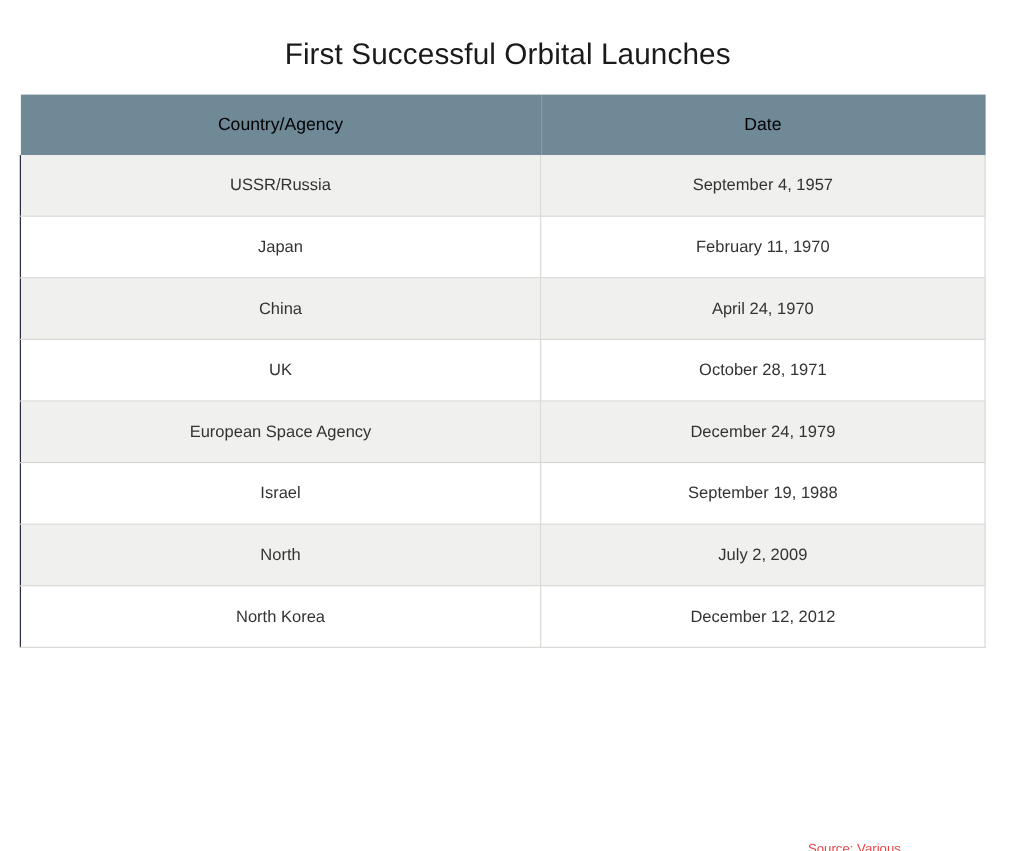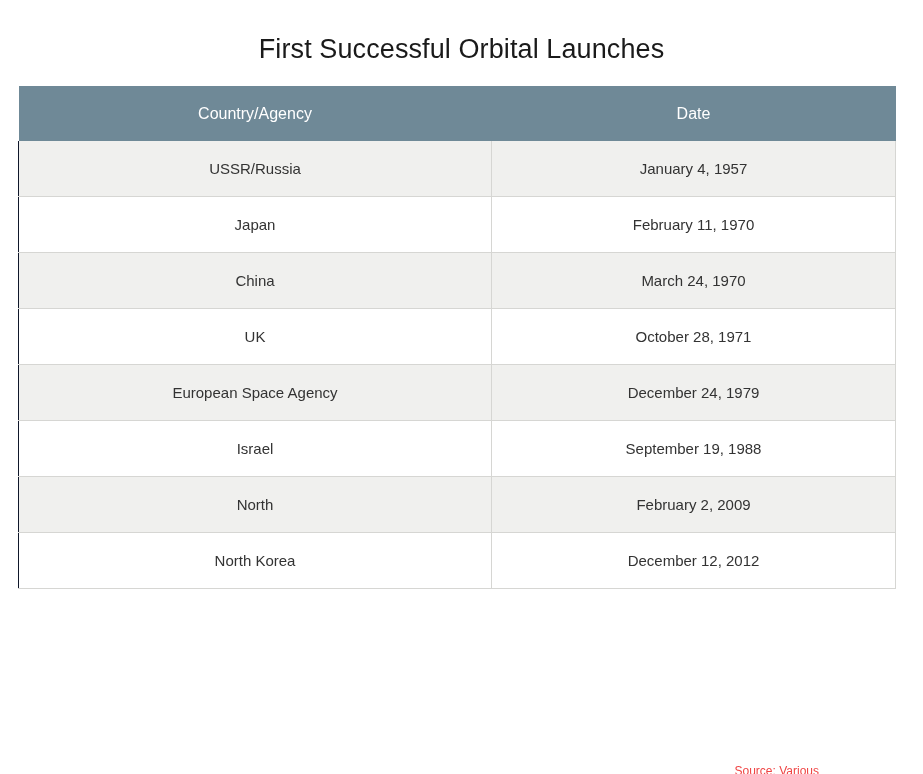--- a/index.html
+++ b/index.html
@@ -46,21 +46,21 @@
     width: 877px;
     border-collapse: collapse;
     table-layout: fixed;
   }
 
   table.data-table col.col-country { width: 473px; }
   table.data-table col.col-date    { width: 404px; }
 
   table.data-table thead th {
     background: #6f8997;
-    color: #ffffff;
+    color: #000000;
     font-size: 16px;
     font-weight: 400;
     height: 55px;
     line-height: 55px;
     padding: 0;
     text-align: center;
     border: none;
     vertical-align: middle;
   }
 
@@ -117,45 +117,45 @@
       </colgroup>
       <thead>
         <tr>
           <th>Country/Agency</th>
           <th>Date</th>
         </tr>
       </thead>
       <tbody id="table-body">
           <tr>
             <td>USSR/Russia</td>
-            <td>January 4, 1957</td>
+            <td>September 4, 1957</td>
           </tr>
           <tr>
             <td>Japan</td>
             <td>February 11, 1970</td>
           </tr>
           <tr>
             <td>China</td>
-            <td>March 24, 1970</td>
+            <td>April 24, 1970</td>
           </tr>
           <tr>
             <td>UK</td>
             <td>October 28, 1971</td>
           </tr>
           <tr>
             <td>European Space Agency</td>
             <td>December 24, 1979</td>
           </tr>
           <tr>
             <td>Israel</td>
             <td>September 19, 1988</td>
           </tr>
           <tr>
             <td>North</td>
-            <td>February 2, 2009</td>
+            <td>July 2, 2009</td>
           </tr>
           <tr>
             <td>North Korea</td>
             <td>December 12, 2012</td>
           </tr>
         </tbody>
     </table>
   </div>
 
   <div class="source-note">Source: Various</div>

